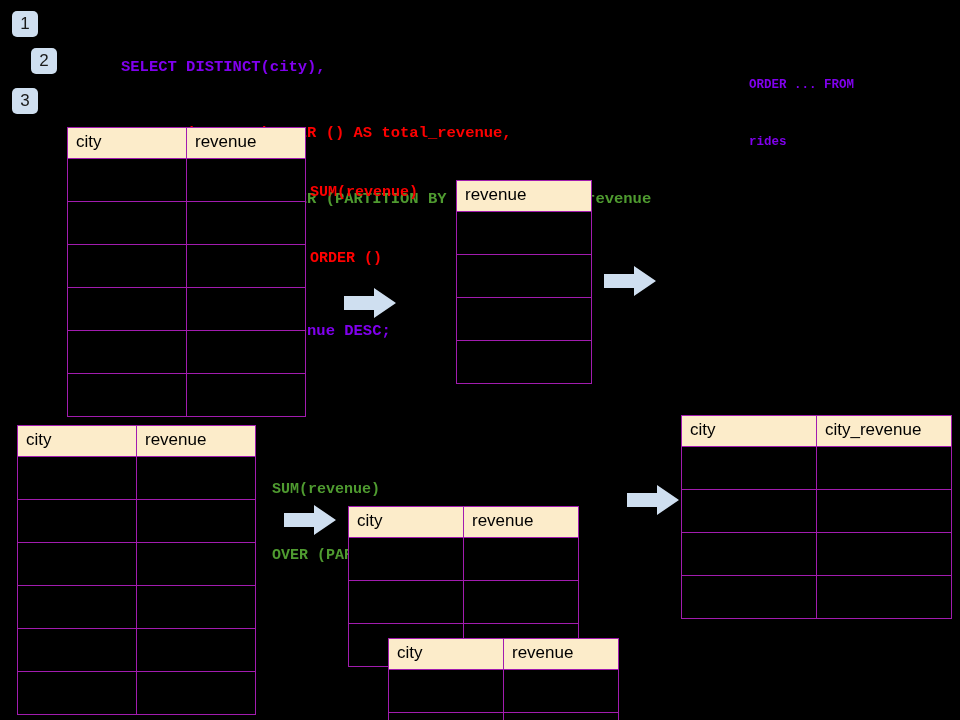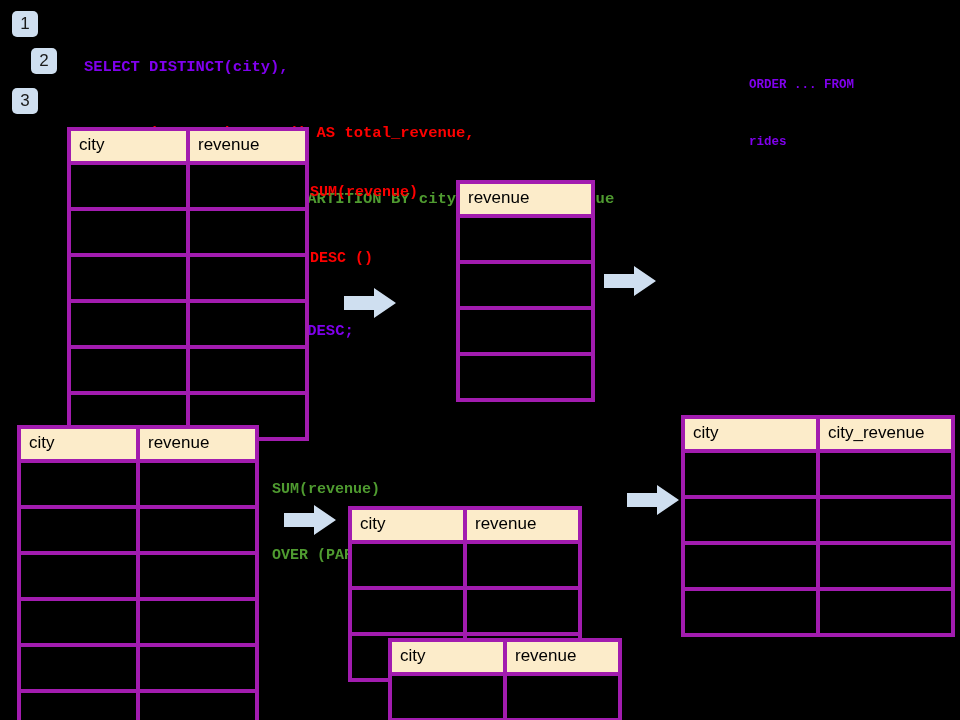--- a/index.html
+++ b/index.html
@@ -32,20 +32,21 @@
 
   
   .sql {
     position: absolute;
     font-family: "Liberation Mono", "DejaVu Sans Mono", monospace;
     font-size: 15.5px;
     line-height: 22px;
     white-space: pre;
     letter-spacing: 0px;
     font-weight: bold;
+    margin-left: 37px;
   }
   .sql-line { white-space: pre; }
   .c-purple { color: #8000ee; }
   .c-red    { color: #ff0000; }
   .c-green  { color: #4f9b30; }
 
   .side-note {
     position: absolute;
     font-family: "Liberation Mono", "DejaVu Sans Mono", monospace;
     font-size: 12.5px;
@@ -67,21 +68,21 @@
   .anno.green { color: #4f9b30; }
 
   
   .tbl {
     position: absolute;
     border-collapse: collapse;
     table-layout: fixed;
     background: #000000;
   }
   .tbl td, .tbl th {
-    border: 4px solid #a21caf;
+    border: 1px solid #a21caf;
     padding: 0;
     margin: 0;
   }
   .tbl th {
     background: #fcecca;
     color: #000000;
     font-family: "Liberation Sans", sans-serif;
     font-weight: normal;
     font-size: 17px;
     text-align: left;
@@ -116,21 +117,21 @@
     <div class="sql-line c-purple">  ORDER by city_revenue DESC;</div>
   </div>
 
   <div class="side-note" style="left:749px; top:38px;">
     <div>ORDER ... FROM</div>
     <div>rides</div>
   </div>
 
   <div class="anno red" style="left:310px; top:138px;">
     <div>SUM(revenue)</div>
-    <div>DESC ()</div>
+    <div>ORDER ()</div>
   </div>
 
   <div class="anno green" style="left:272px; top:435px;">
     <div>SUM(revenue)</div>
     <div>OVER (PARTITION</div>
   </div>
 
   <table class="tbl" style="left:67px; top:127px; width:238px;">
     <colgroup>
         <col style="width:119px">

